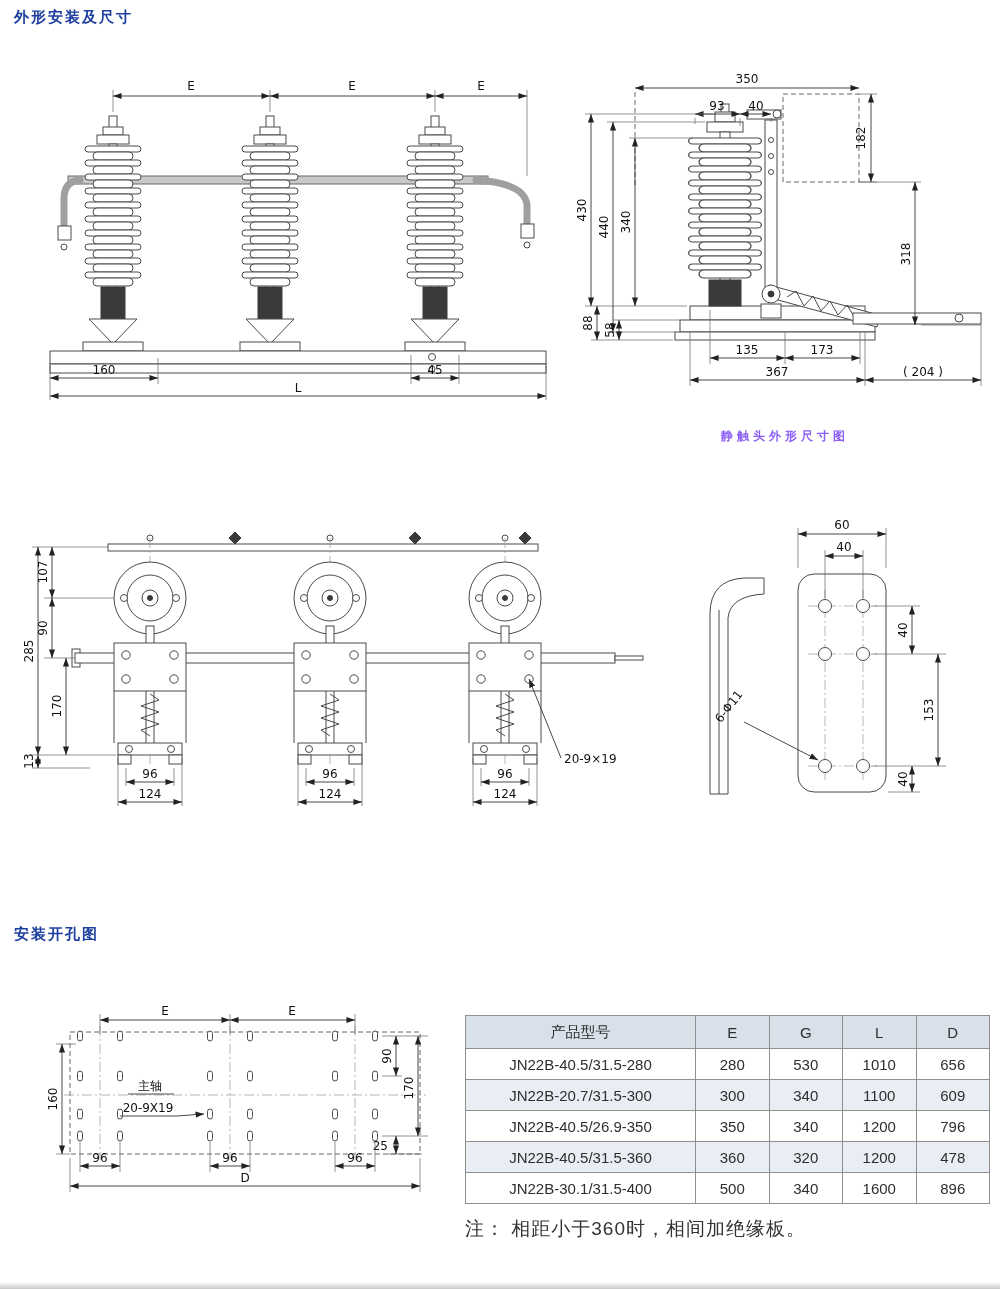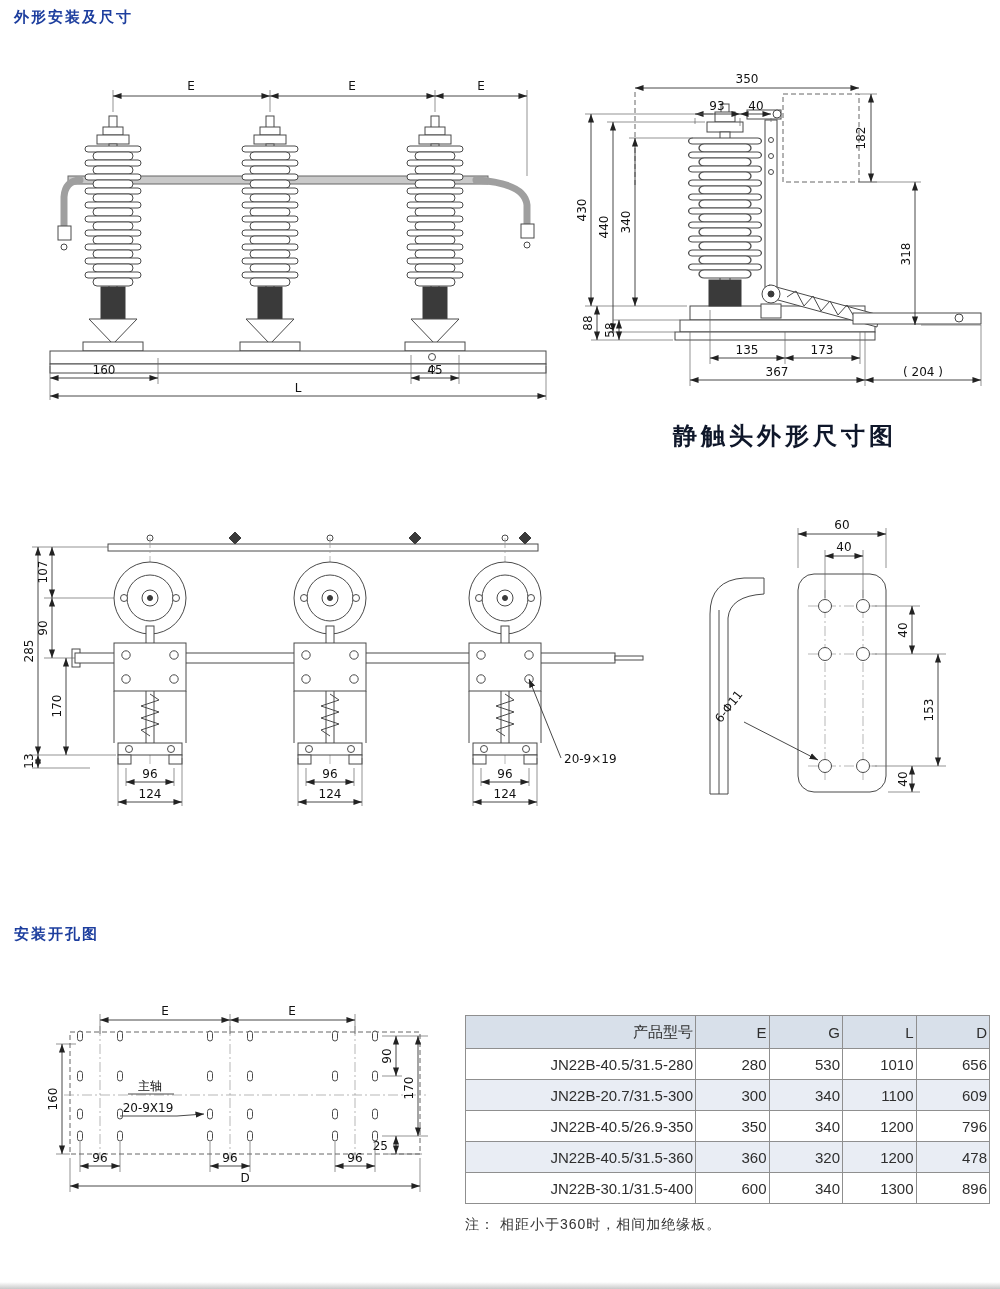--- a/index.html
+++ b/index.html
@@ -13,28 +13,28 @@
   .fig svg{display:block;overflow:visible}
   .fw{fill:#fff;stroke:#4a4a4a;stroke-width:1}
   .ln{fill:none;stroke:#4a4a4a;stroke-width:1}
   .dk{fill:#3a3a3a;stroke:#3a3a3a}
   .thk{fill:none;stroke:#9f9f9f;stroke-width:7;stroke-linecap:round}
   .dim{stroke:#333;stroke-width:0.9;fill:none}
   .ext{stroke:#666;stroke-width:0.7;fill:none}
   .cl{stroke:#999;stroke-width:0.7;stroke-dasharray:10 3 2 3;fill:none}
   .dsh{fill:none;stroke:#555;stroke-width:0.9;stroke-dasharray:5 3}
   .dt{font-size:12px;fill:#111;text-anchor:middle;font-family:"DejaVu Sans",sans-serif}
-  .caption{margin-top:24px;text-align:center;font-size:24px;font-weight:bold;letter-spacing:4px;color:#0f172a}
+  .caption{margin-top:32px;text-align:center;font-size:12px;font-weight:bold;letter-spacing:4px;color:#8b5cf6}
   .table-area{position:absolute;left:465px;top:1015px;width:527px}
   table.spec{border-collapse:collapse;width:525px;font-size:15px;color:#2e2e2e;table-layout:fixed}
-  table.spec th,table.spec td{border:1px solid #8f8f8f;height:31px;text-align:right;font-weight:normal;padding:0 2px}
+  table.spec th,table.spec td{border:1px solid #8f8f8f;height:31px;text-align:center;font-weight:normal;padding:0 2px}
   table.spec thead th{background:#d8e0ea;height:33px}
   table.spec tbody tr:nth-child(even) td{background:#e9edf4}
   table.spec .c-model{width:230px}
-  .note{margin-top:12px;font-size:14px;color:#333;letter-spacing:1px}
+  .note{margin-top:12px;font-size:19px;color:#333;letter-spacing:1px}
   .page-edge{position:absolute;left:0;right:0;bottom:0;height:7px;background:linear-gradient(#ffffff,#c9c9c9)}
 </style>
 </head>
 <body>
 
 <div class="page">
 
   <div class="sec-title t1">外形安装及尺寸</div>
 
   <div class="fig" style="left:28px;top:66px">
@@ -484,23 +484,23 @@
         </tr>
         <tr>
           <td class="c-model">JN22B-40.5/31.5-360</td>
           <td>360</td>
           <td>320</td>
           <td>1200</td>
           <td>478</td>
         </tr>
         <tr>
           <td class="c-model">JN22B-30.1/31.5-400</td>
-          <td>600</td>
+          <td>500</td>
           <td>340</td>
-          <td>1300</td>
+          <td>1600</td>
           <td>896</td>
         </tr>
       </tbody>
     </table>
     <div class="note">注： 相距小于360时，相间加绝缘板。</div>
   </div>
 
   <div class="page-edge"></div>
 </div>
 

